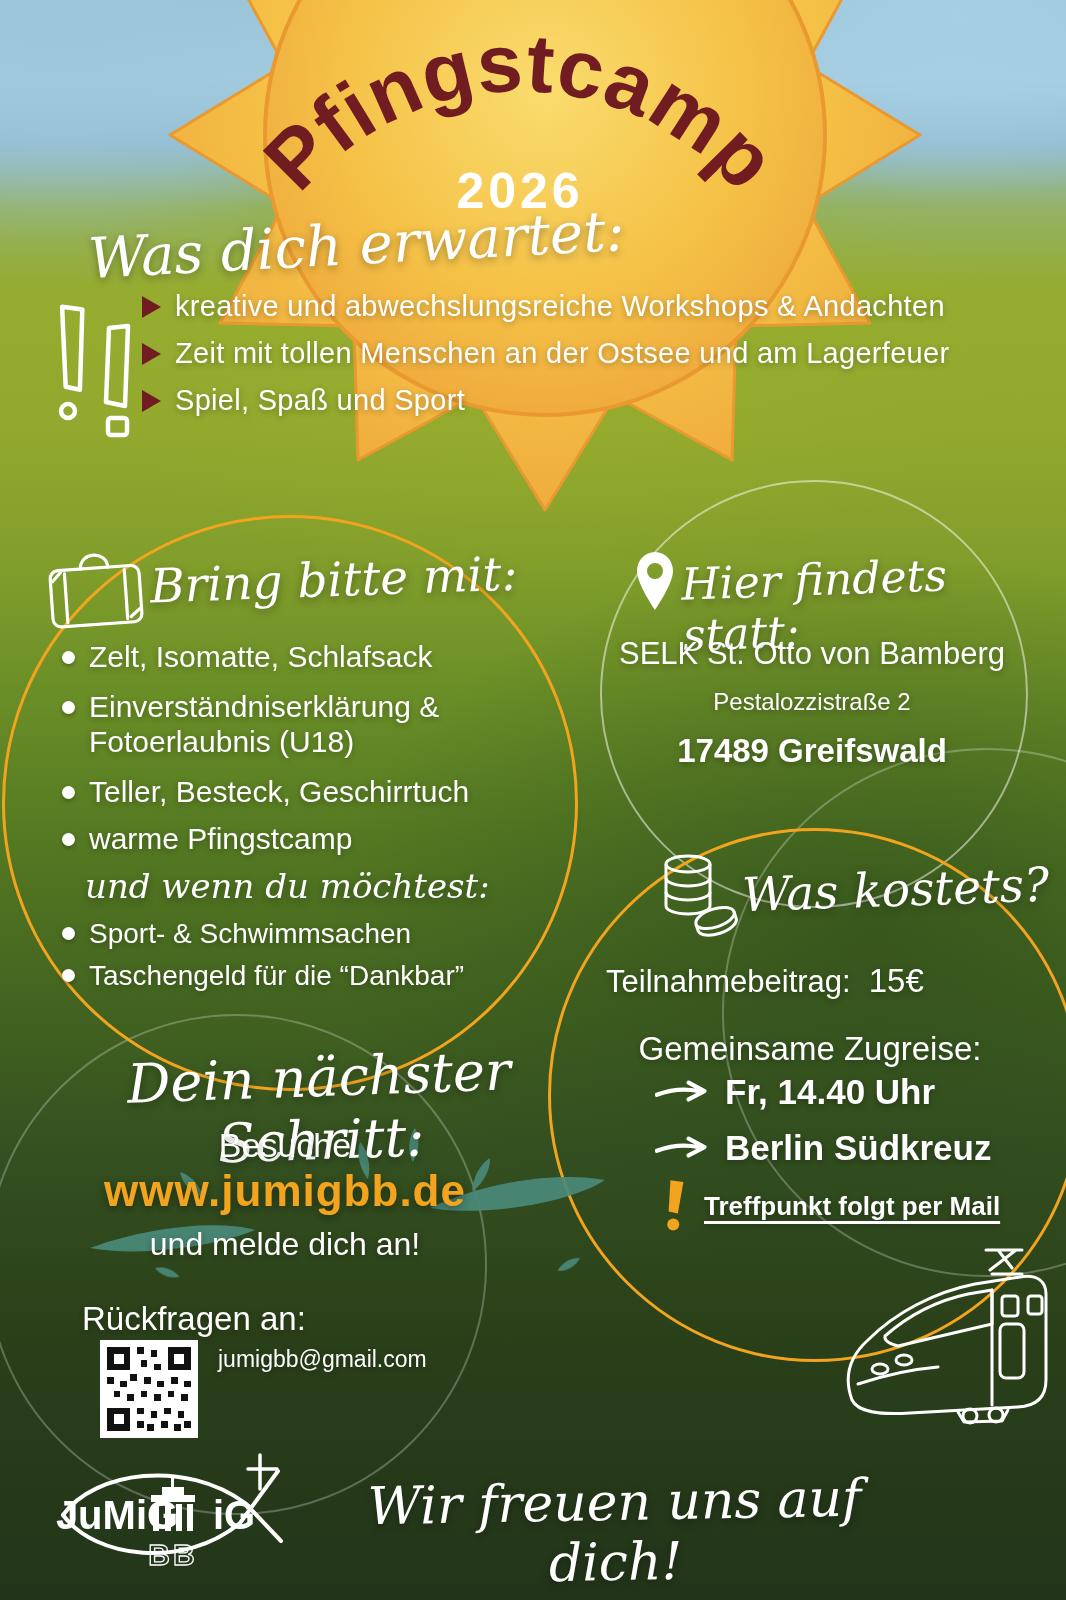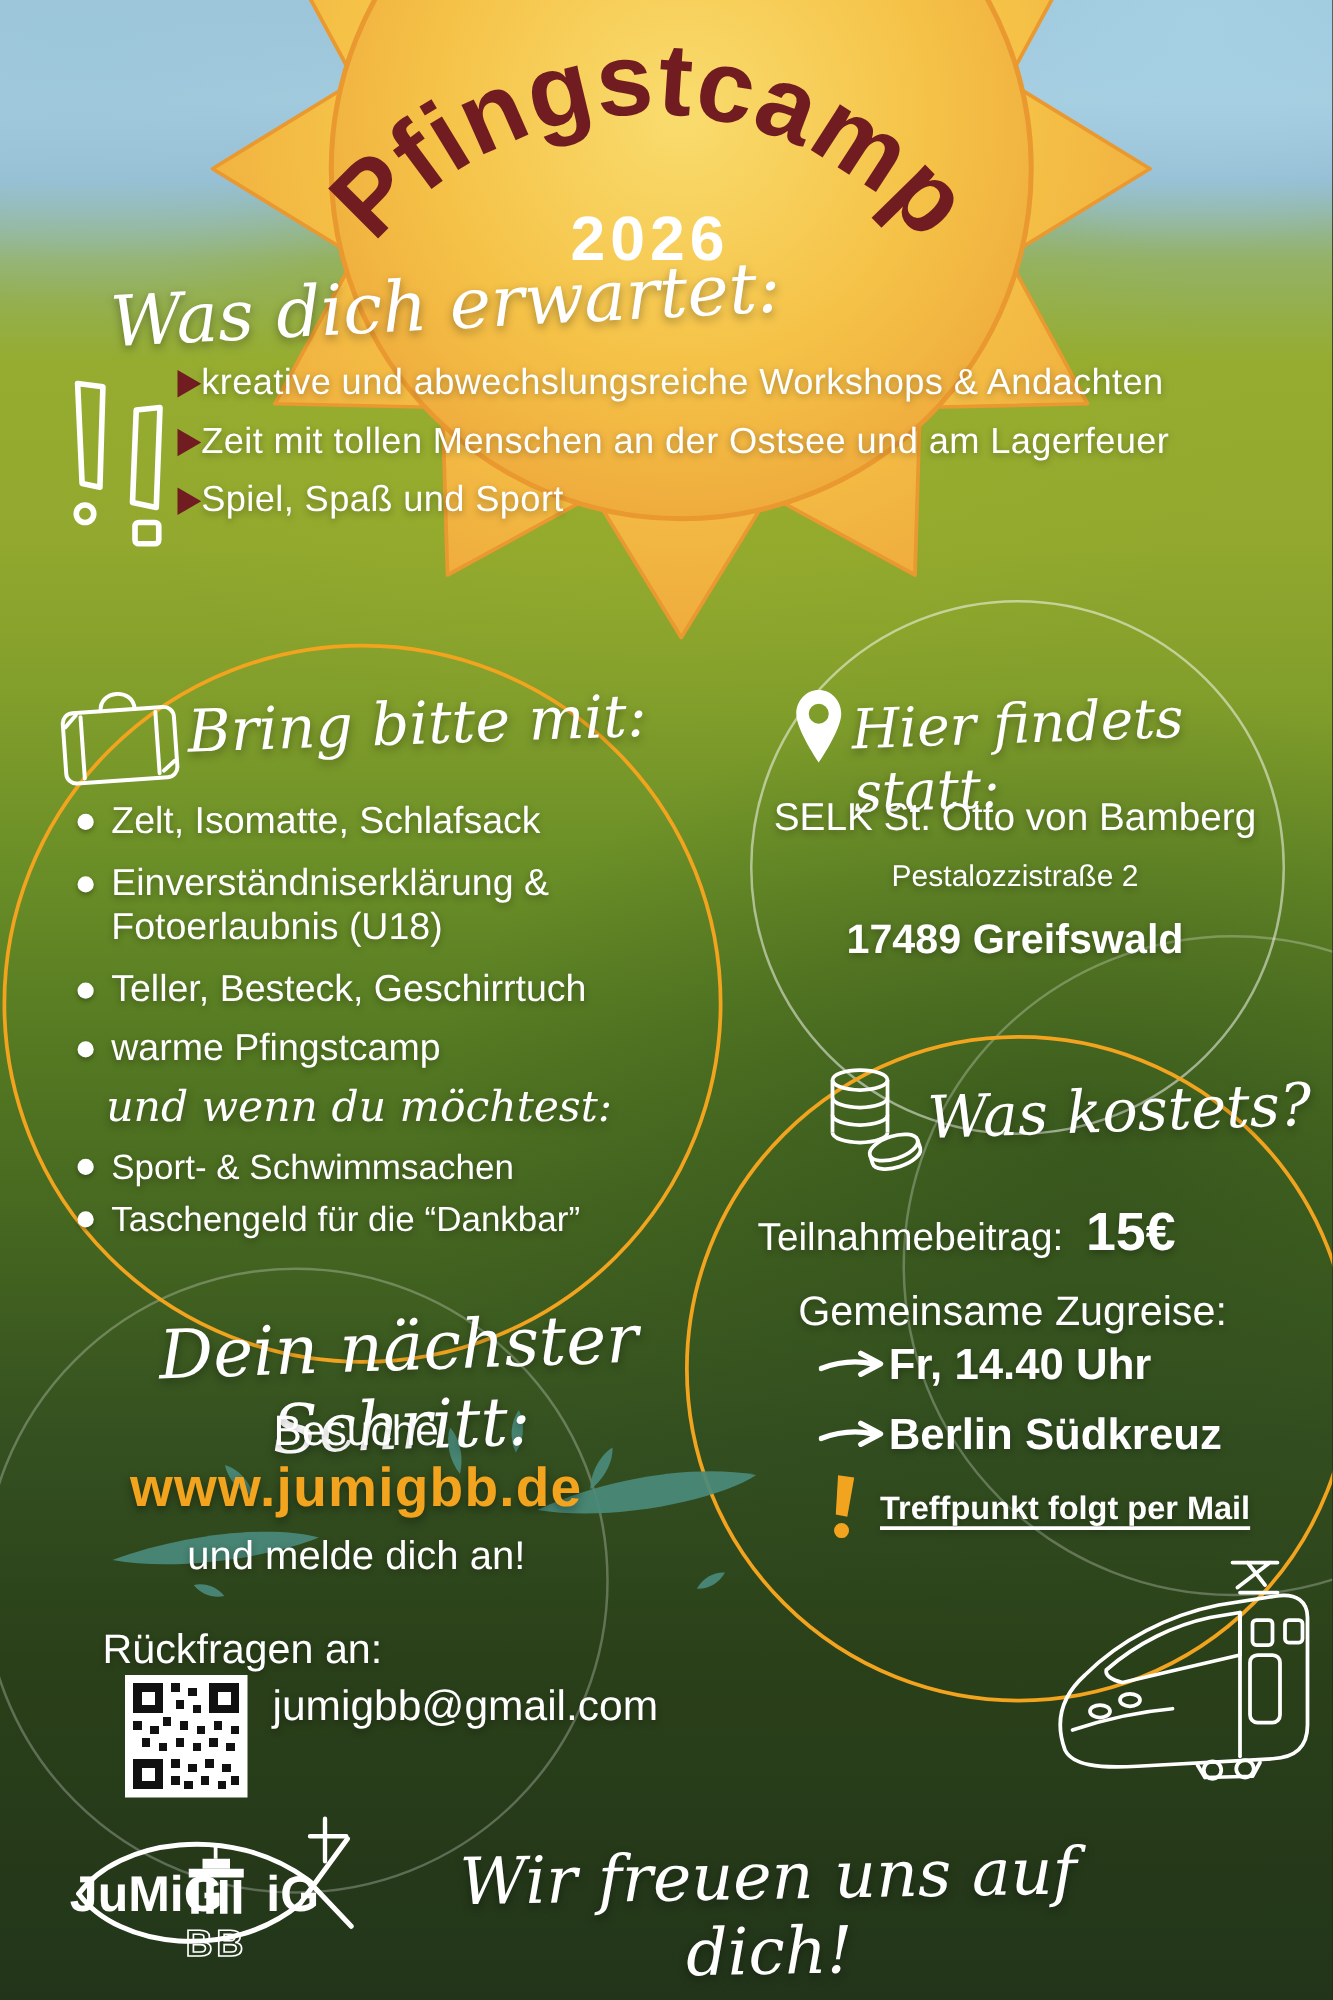--- a/index.html
+++ b/index.html
@@ -17,21 +17,21 @@
         #819e2b 35%, #6b8f27 43%, #557a22 52%,
         #446520 62%, #345020 72%, #2a4019 83%, #22351a 100%);
   }
   .abs{position:absolute;}
   .script{font-family:"DejaVu Serif",serif;font-style:italic;text-shadow:0 3px 8px rgba(0,0,0,.35);}
   .shadow{text-shadow:0 2px 6px rgba(0,0,0,.3);}
   .circle{position:absolute;border-radius:50%;}
   .circle.orange{border:3px solid var(--accent);}
   .circle.faint1{border:2px solid rgba(255,255,255,.5);}
   .circle.faint2{border:2px solid rgba(255,255,255,.26);}
-  .row{display:flex;align-items:center;}
+  .row{display:flex;align-items:center;gap:14px;}
   .tri{width:0;height:0;border-left:19px solid var(--title-red);
        border-top:11px solid transparent;border-bottom:11px solid transparent;flex:0 0 auto;}
   .expect-item{font-size:29px;letter-spacing:.3px;}
   .bullet{display:flex;gap:14px;align-items:flex-start;}
   .dot{width:13px;height:13px;border-radius:50%;background:#fff;margin-top:11px;flex:0 0 auto;
        box-shadow:0 2px 4px rgba(0,0,0,.3);}
   .bring-item{font-size:30px;line-height:1.15;}
   .accent{color:var(--accent);}
   .center{text-align:center;}
   .note-underline{text-decoration:underline;text-decoration-thickness:3px;text-underline-offset:6px;}
@@ -148,21 +148,21 @@
         <ellipse cx="57" cy="70" rx="20" ry="9"></ellipse>
         <path d="M37 70 v7 a20 9 0 0 0 40 0 v-7"></path>
       </g>
     </g>
   </svg>
 
   <div class="abs script" style="left:742px;top:862px;font-size:47px;transform:rotate(-2deg);">Was kostets?</div>
 
   <div class="abs row" style="left:606px;top:962px;align-items:baseline;gap:18px;">
     <span class="shadow" style="font-size:31px;">Teilnahmebeitrag:</span>
-    <span class="shadow" style="font-size:43px;font-weight:bold;">15€</span>
+    <span class="shadow" style="font-size:33px;font-weight:normal;">15€</span>
   </div>
 
   <div class="abs center shadow" style="left:560px;top:1030px;width:500px;font-size:33px;">Gemeinsame Zugreise:</div>
 
   <div class="abs row" style="left:655px;top:1072px;">
     <svg width="56" height="26" viewBox="0 0 60 26">
       <path d="M2 16 C18 10 32 9 46 12 M36 3 L53 12 L36 21" stroke="#fff" stroke-width="4.5" fill="none" stroke-linecap="round" stroke-linejoin="round"></path>
     </svg>
     <span class="shadow" style="font-size:35px;font-weight:bold;">Fr, 14.40 Uhr</span>
   </div>
@@ -243,21 +243,21 @@
         <rect x="15" y="21" width="2" height="2"></rect>
         <rect x="19" y="20" width="2" height="2"></rect>
         <rect x="23" y="21" width="2" height="2"></rect>
       <rect x="11" y="24" width="2" height="2"></rect>
         <rect x="14" y="25" width="2" height="2"></rect>
         <rect x="18" y="24" width="2" height="2"></rect>
         <rect x="22" y="25" width="2" height="2"></rect>
         <rect x="25" y="24" width="2" height="2"></rect>
     </g>
   </svg>
-  <div class="abs shadow" style="left:218px;top:1346px;font-size:34px;">jumigbb@gmail.com</div>
+  <div class="abs shadow" style="left:218px;top:1346px;font-size:23px;">jumigbb@gmail.com</div>
 
   <svg class="abs" style="left:840px;top:1232px;" width="220" height="195" viewBox="0 0 220 195">
     <g stroke="#fff" stroke-width="3" fill="none" stroke-linecap="round" stroke-linejoin="round">
       <path d="M12 168 C4 146 8 126 28 108 C56 80 95 60 135 52 L180 45 C198 42 206 50 206 62 L206 148 C206 166 196 174 178 175 L70 181 C38 183 18 180 12 168 Z"></path>
       <path d="M45 104 C70 82 100 68 128 62 L152 58 L152 92 L58 114 C50 112 44 109 45 104 Z"></path>
       <line x1="152" y1="58" x2="152" y2="173"></line>
       <rect x="160" y="92" width="24" height="54" rx="6"></rect>
       <rect x="162" y="64" width="16" height="20" rx="3"></rect>
       <rect x="188" y="64" width="14" height="18" rx="3"></rect>
       <ellipse cx="40" cy="137" rx="8" ry="5"></ellipse>

